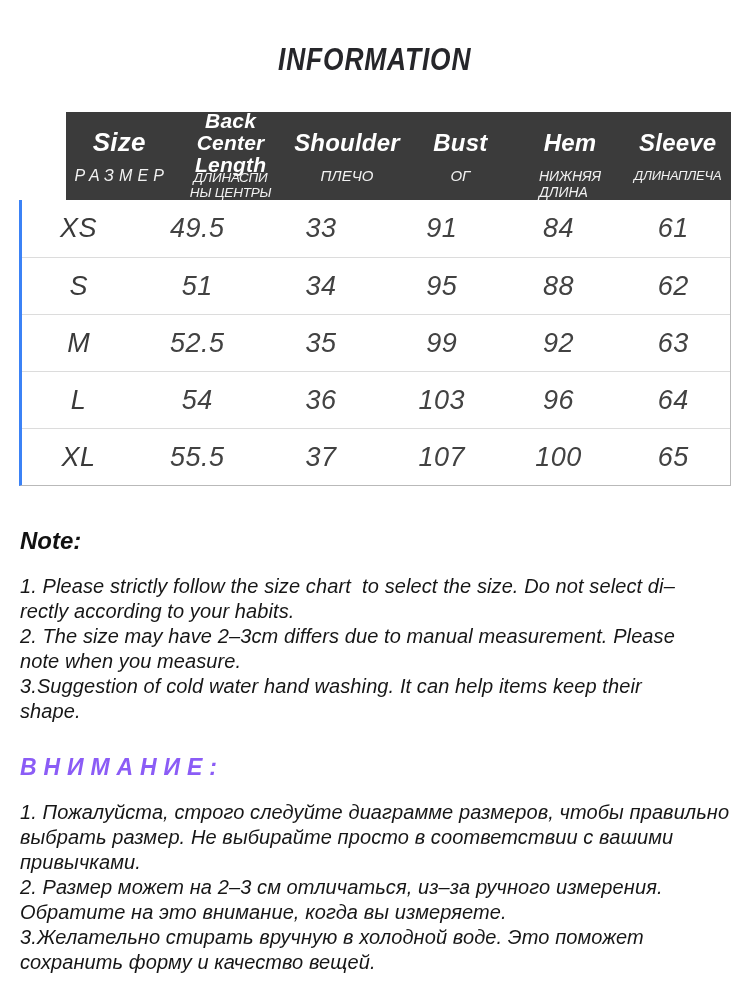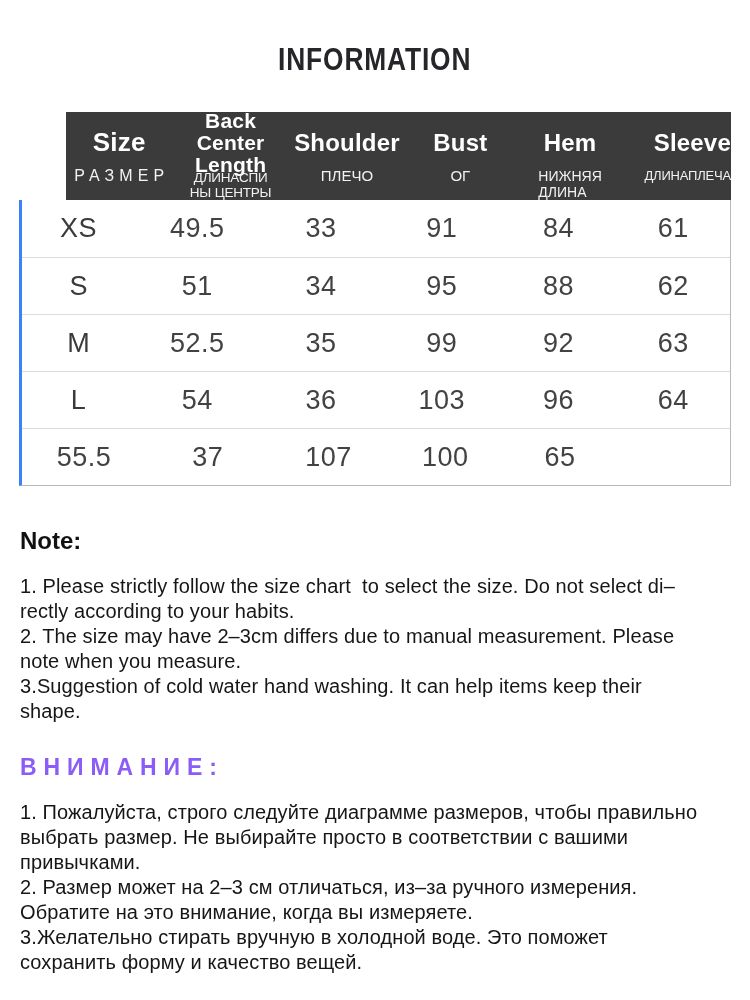--- a/index.html
+++ b/index.html
@@ -3,21 +3,21 @@
 <meta charset="utf-8">
 <style>
   * { margin: 0; padding: 0; box-sizing: border-box; }
   html, body { background: #ffffff; }
   body {
     width: 750px; height: 1000px;
     font-family: "Liberation Sans", sans-serif;
     color: #1a1a1a;
     overflow: hidden;
   }
-  .page { width: 750px; height: 936px; position: relative; }
+  .page { width: 750px; height: 936px; position: relative; font-style: italic; }
 
   
   .title-wrap { padding-top: 42px; text-align: center; }
   .title {
     display: inline-block;
     font-size: 31px; font-weight: 700; letter-spacing: 1px;
     color: #26262a;
     transform: scaleX(0.85); transform-origin: center;
   }
 
@@ -43,21 +43,21 @@
     font-size: 15px; font-weight: 400; line-height: 16px;
     color: #f2f2f2;
   }
   .h-ru span { display: block; }
 
   .col0 { width: 16%; }
   .col1 { width: 17.5%; }
   .col2 { width: 17.5%; }
   .col3 { width: 16.6%; }
   .col4 { width: 16.4%; }
-  .col5 { width: 16%; align-items: flex-end; }
+  .col5 { width: 16%; }
 
   .col0 .h-en { font-size: 26px; }
   .col0 .h-ru { font-size: 16px; letter-spacing: 0.32em; text-indent: 0.32em; }
   .col1 .h-en { font-size: 21px; line-height: 22px; }
   .col1 .h-ru { font-size: 13.5px; line-height: 15px; letter-spacing: -0.2px; }
   .col3 .h-ru { font-size: 15px; }
   .col4 .h-ru { text-align: left; align-self: center; display: inline-block; font-size: 14px; line-height: 16px; }
   .col5 .h-ru { font-size: 13px; letter-spacing: -0.2px; }
 
   .tbody {
@@ -181,20 +181,21 @@
       </div>
       <div class="trow">
         <div class="td size-cell col0">L</div>
         <div class="td col1">54</div>
         <div class="td col2">36</div>
         <div class="td col3">103</div>
         <div class="td col4">96</div>
         <div class="td col5">64</div>
       </div>
       <div class="trow">
+        <div class="td size-cell col0">XL</div>
         <div class="td col1">55.5</div>
         <div class="td col2">37</div>
         <div class="td col3">107</div>
         <div class="td col4">100</div>
         <div class="td col5">65</div>
       </div>
     </div>
   </div>
 
   <div class="note-heading">Note:</div>

